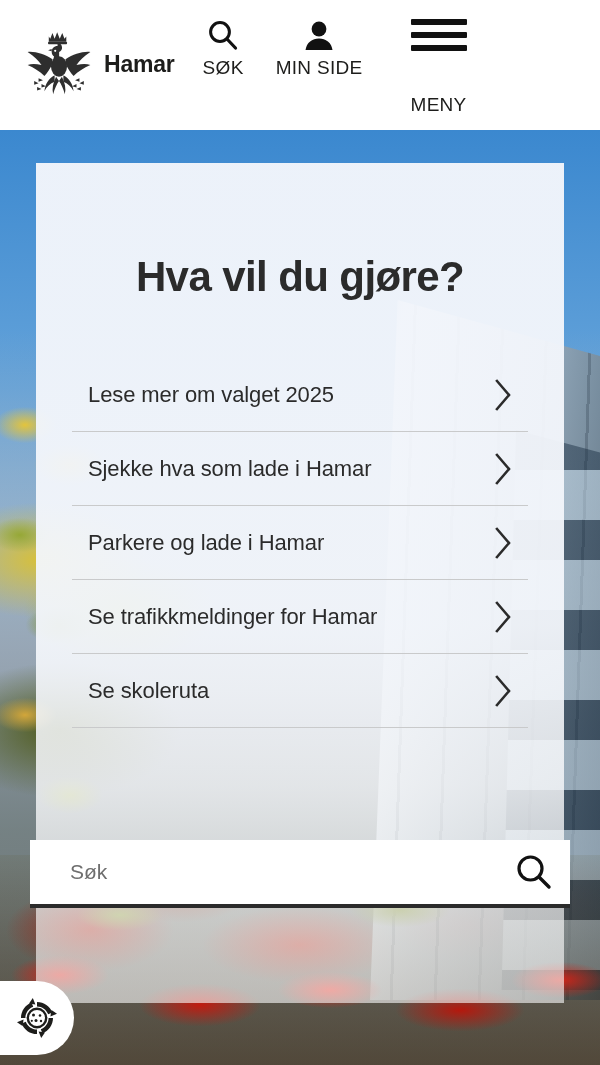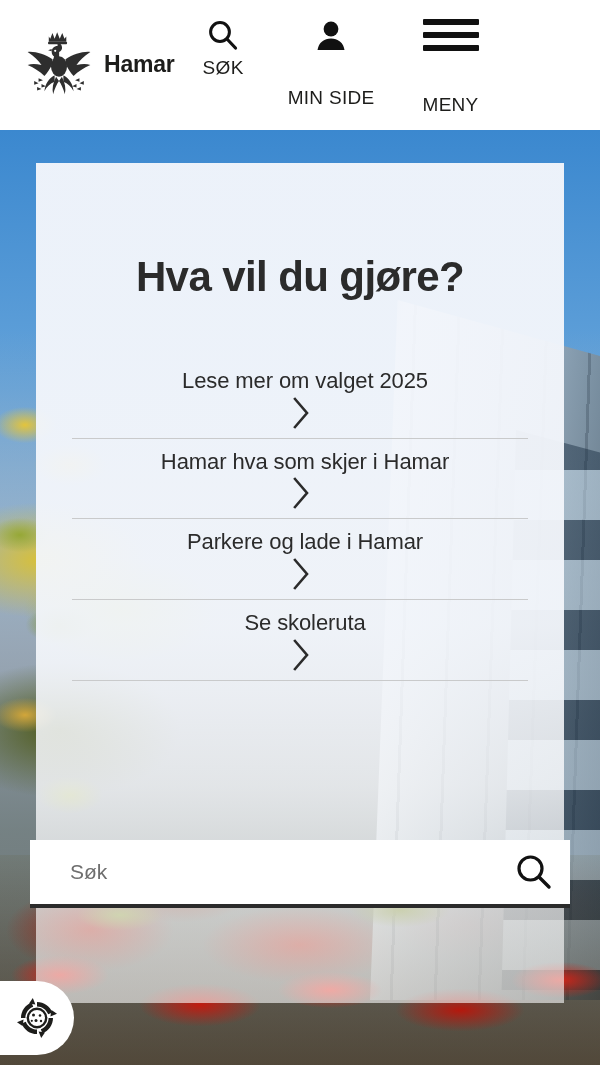--- a/index.html
+++ b/index.html
@@ -28,21 +28,21 @@
 
   .nav { display:flex; align-items:flex-start; margin-left:26px; }
   .nav-item {
     display:flex; flex-direction:column; align-items:center;
     color:#1d1d1b; cursor:pointer; background:none; border:none;
     font-family:inherit;
   }
   .nav-icon { height:40px; display:flex; align-items:center; justify-content:center; }
   .nav-label { font-size:19px; letter-spacing:0.3px; margin-top:2px; color:#1d1d1b; }
   .nav-sok { margin-left:2px; }
-  .nav-minside { margin-left:44px;gap:30px; }
+  .nav-minside { margin-left:32px; }
   .nav-meny { margin-left:48px;gap:37px; }
 
   .burger { width:56px; display:flex; flex-direction:column; justify-content:center; gap:7px; }
   .burger i { display:block; height:6px; background:#111; border-radius:1px; }
 
   
   .photo {
     position:absolute; top:130px; left:0; width:600px; height:935px;
     overflow:hidden; z-index:0;
     background:
@@ -119,21 +119,20 @@
 
   
   .link-list { margin-top:58px; }
   .link-row {
     position:relative;
     display:flex; align-items:center; justify-content:space-between;
     min-height:74px; padding:8px 6px 8px 16px;
     cursor:pointer; background:none; border:none; width:100%;
     font-family:inherit; text-align:left;
     border-bottom:1px solid #c9cacb;
-    flex-direction:column;
   }
   .link-row:first-child { border-top:none; }
   .link-label {
     font-size:22px; color:#2b2b2b; line-height:1.35;
     letter-spacing:-0.1px; max-width:360px;
   }
   .chev { width:22px; height:34px; flex:none; margin-right:8px; }
 
   
   .search-bar {
@@ -179,33 +178,39 @@
       <div class="link-list">
 
         <button class="link-row">
           <span class="link-label">Lese mer om valget 2025</span>
           <svg class="chev" viewBox="0 0 22 34" fill="none">
             <path d="M5 3 L17 17 L5 31" stroke="#2b2b2b" stroke-width="2.6" stroke-linecap="square" stroke-linejoin="miter"></path>
           </svg>
         </button>
 
         <button class="link-row">
-          <span class="link-label">Hamar hva som skjer i Hamar</span>
+          <span class="link-label">Sjekke hva som lade i Hamar</span>
           <svg class="chev" viewBox="0 0 22 34" fill="none">
             <path d="M5 3 L17 17 L5 31" stroke="#2b2b2b" stroke-width="2.6" stroke-linecap="square" stroke-linejoin="miter"></path>
           </svg>
         </button>
 
         <button class="link-row">
           <span class="link-label">Parkere og lade i Hamar</span>
           <svg class="chev" viewBox="0 0 22 34" fill="none">
             <path d="M5 3 L17 17 L5 31" stroke="#2b2b2b" stroke-width="2.6" stroke-linecap="square" stroke-linejoin="miter"></path>
           </svg>
         </button>
 
+        <button class="link-row">
+          <span class="link-label">Se trafikkmeldinger for Hamar</span>
+          <svg class="chev" viewBox="0 0 22 34" fill="none">
+            <path d="M5 3 L17 17 L5 31" stroke="#2b2b2b" stroke-width="2.6" stroke-linecap="square" stroke-linejoin="miter"></path>
+          </svg>
+        </button>
 
         <button class="link-row">
           <span class="link-label">Se skoleruta</span>
           <svg class="chev" viewBox="0 0 22 34" fill="none">
             <path d="M5 3 L17 17 L5 31" stroke="#2b2b2b" stroke-width="2.6" stroke-linecap="square" stroke-linejoin="miter"></path>
           </svg>
         </button>
 
       </div>
     </div>

